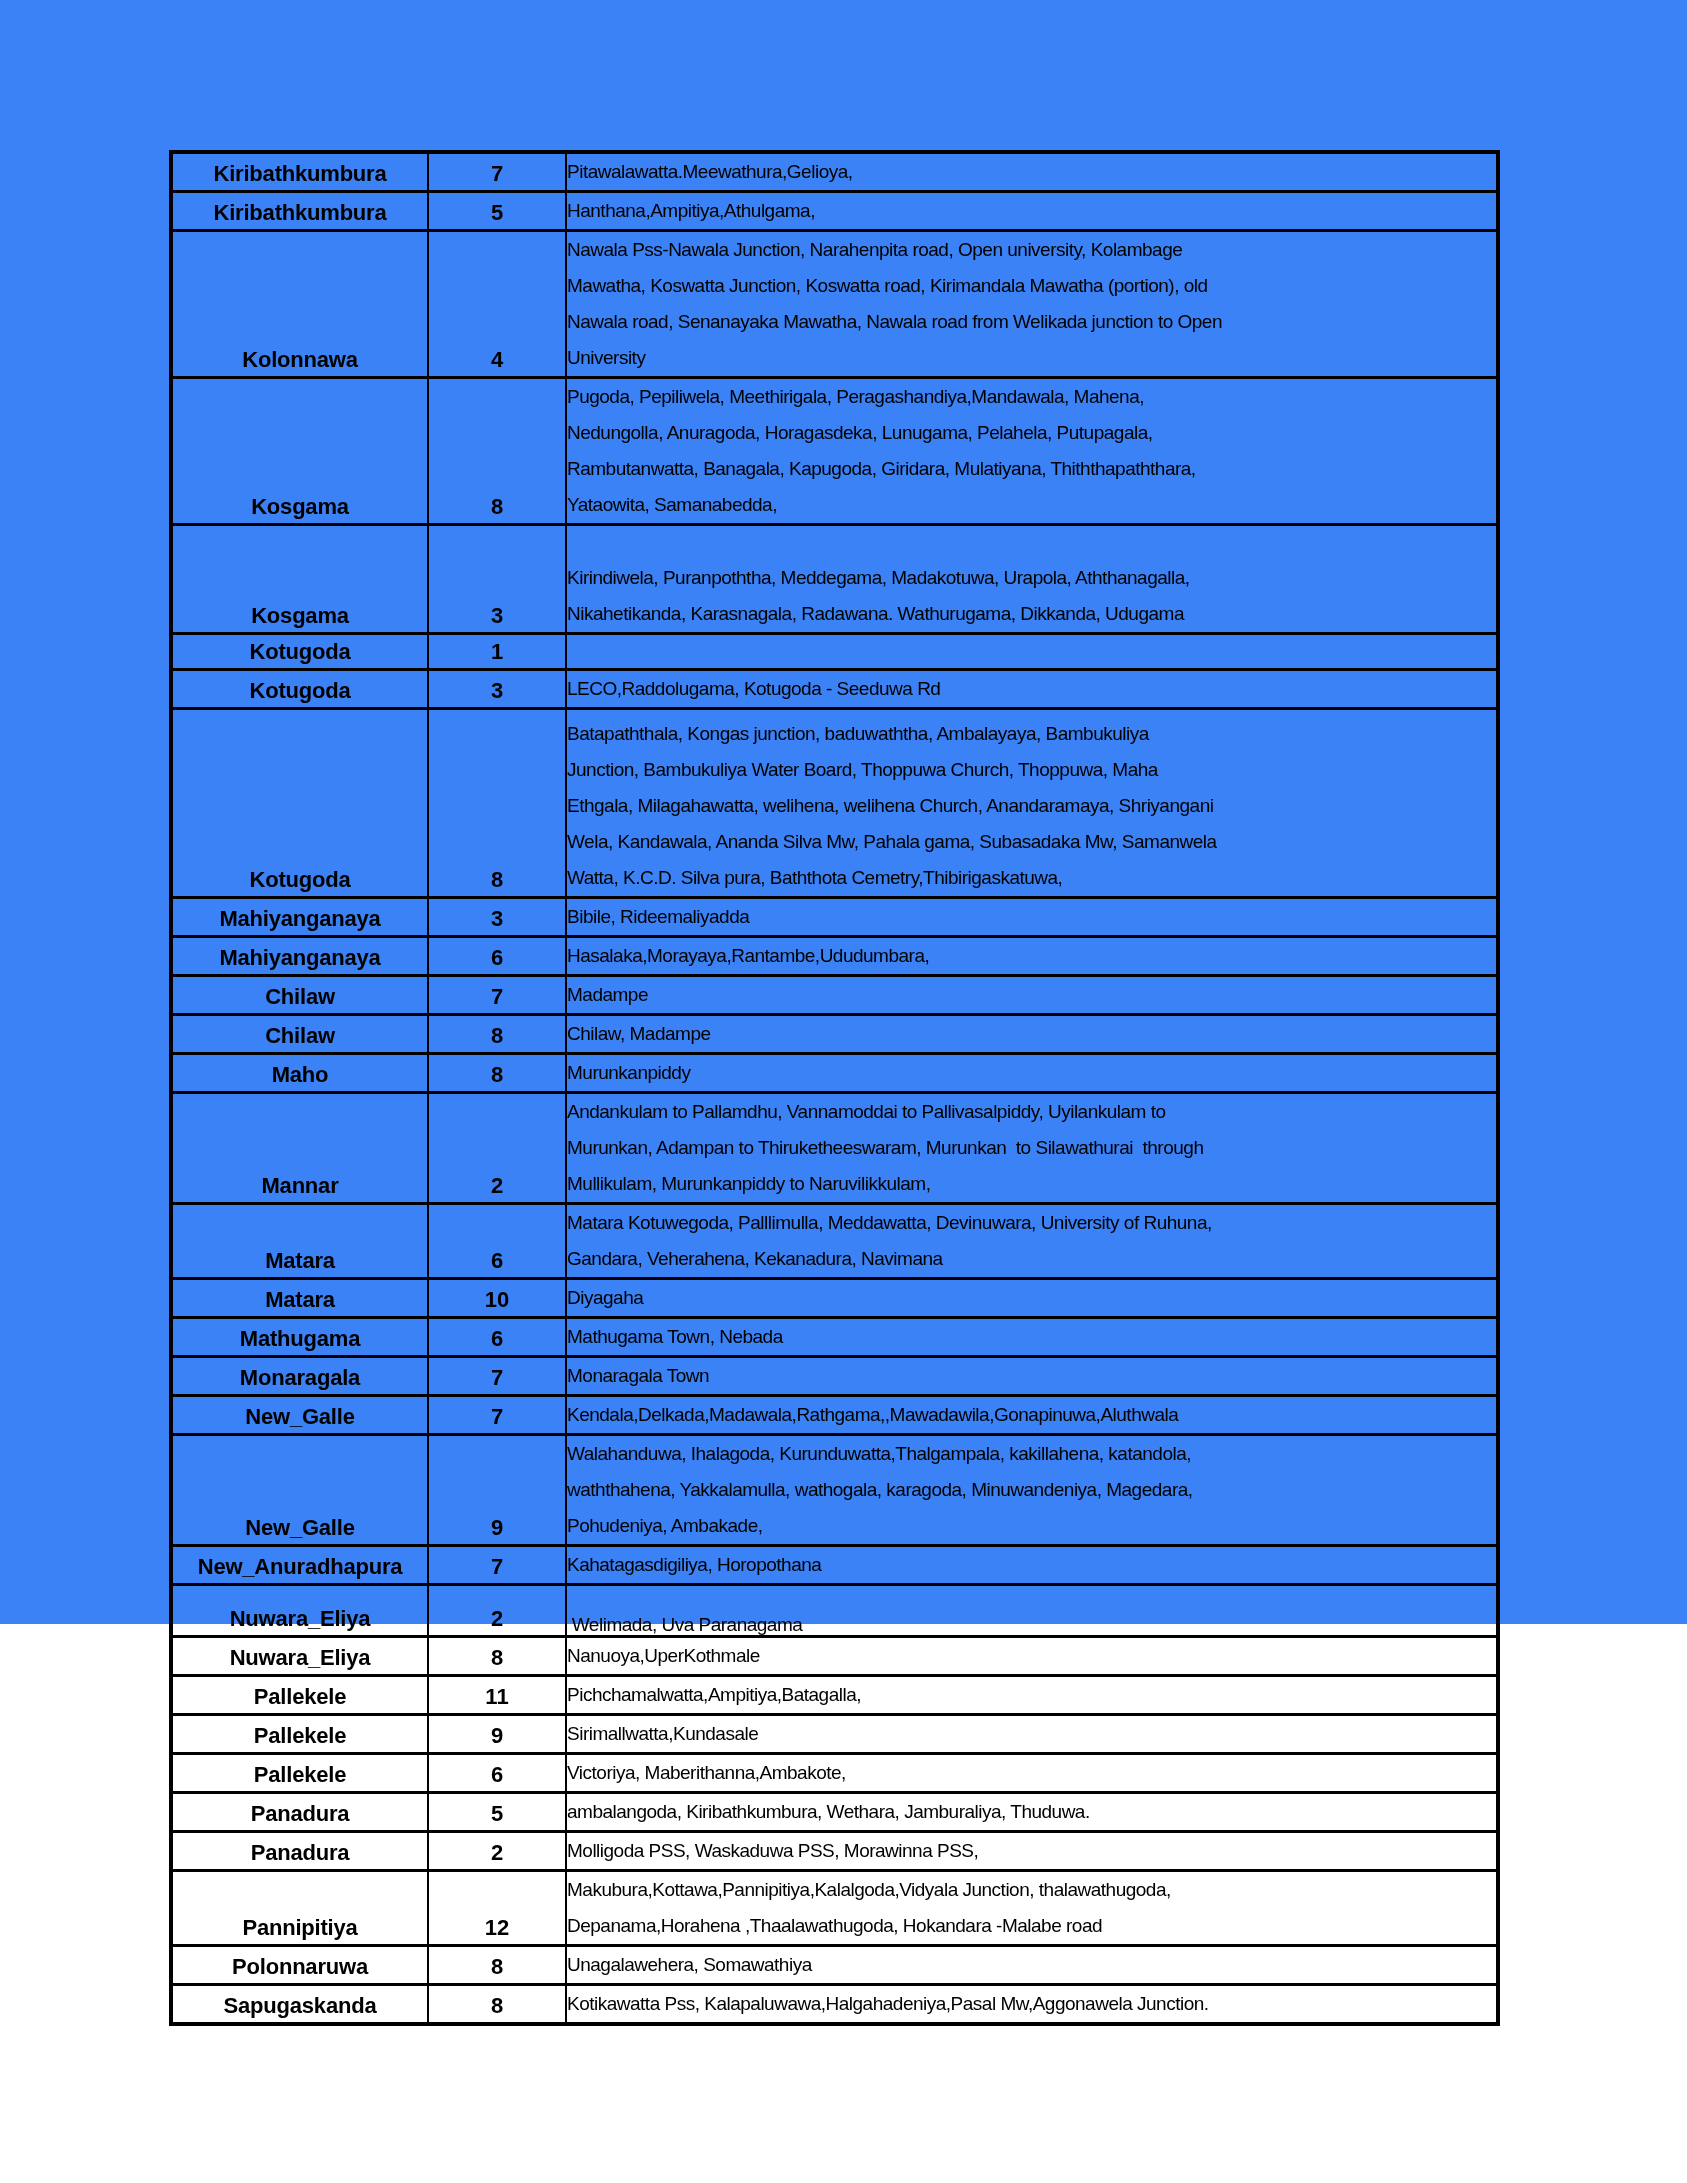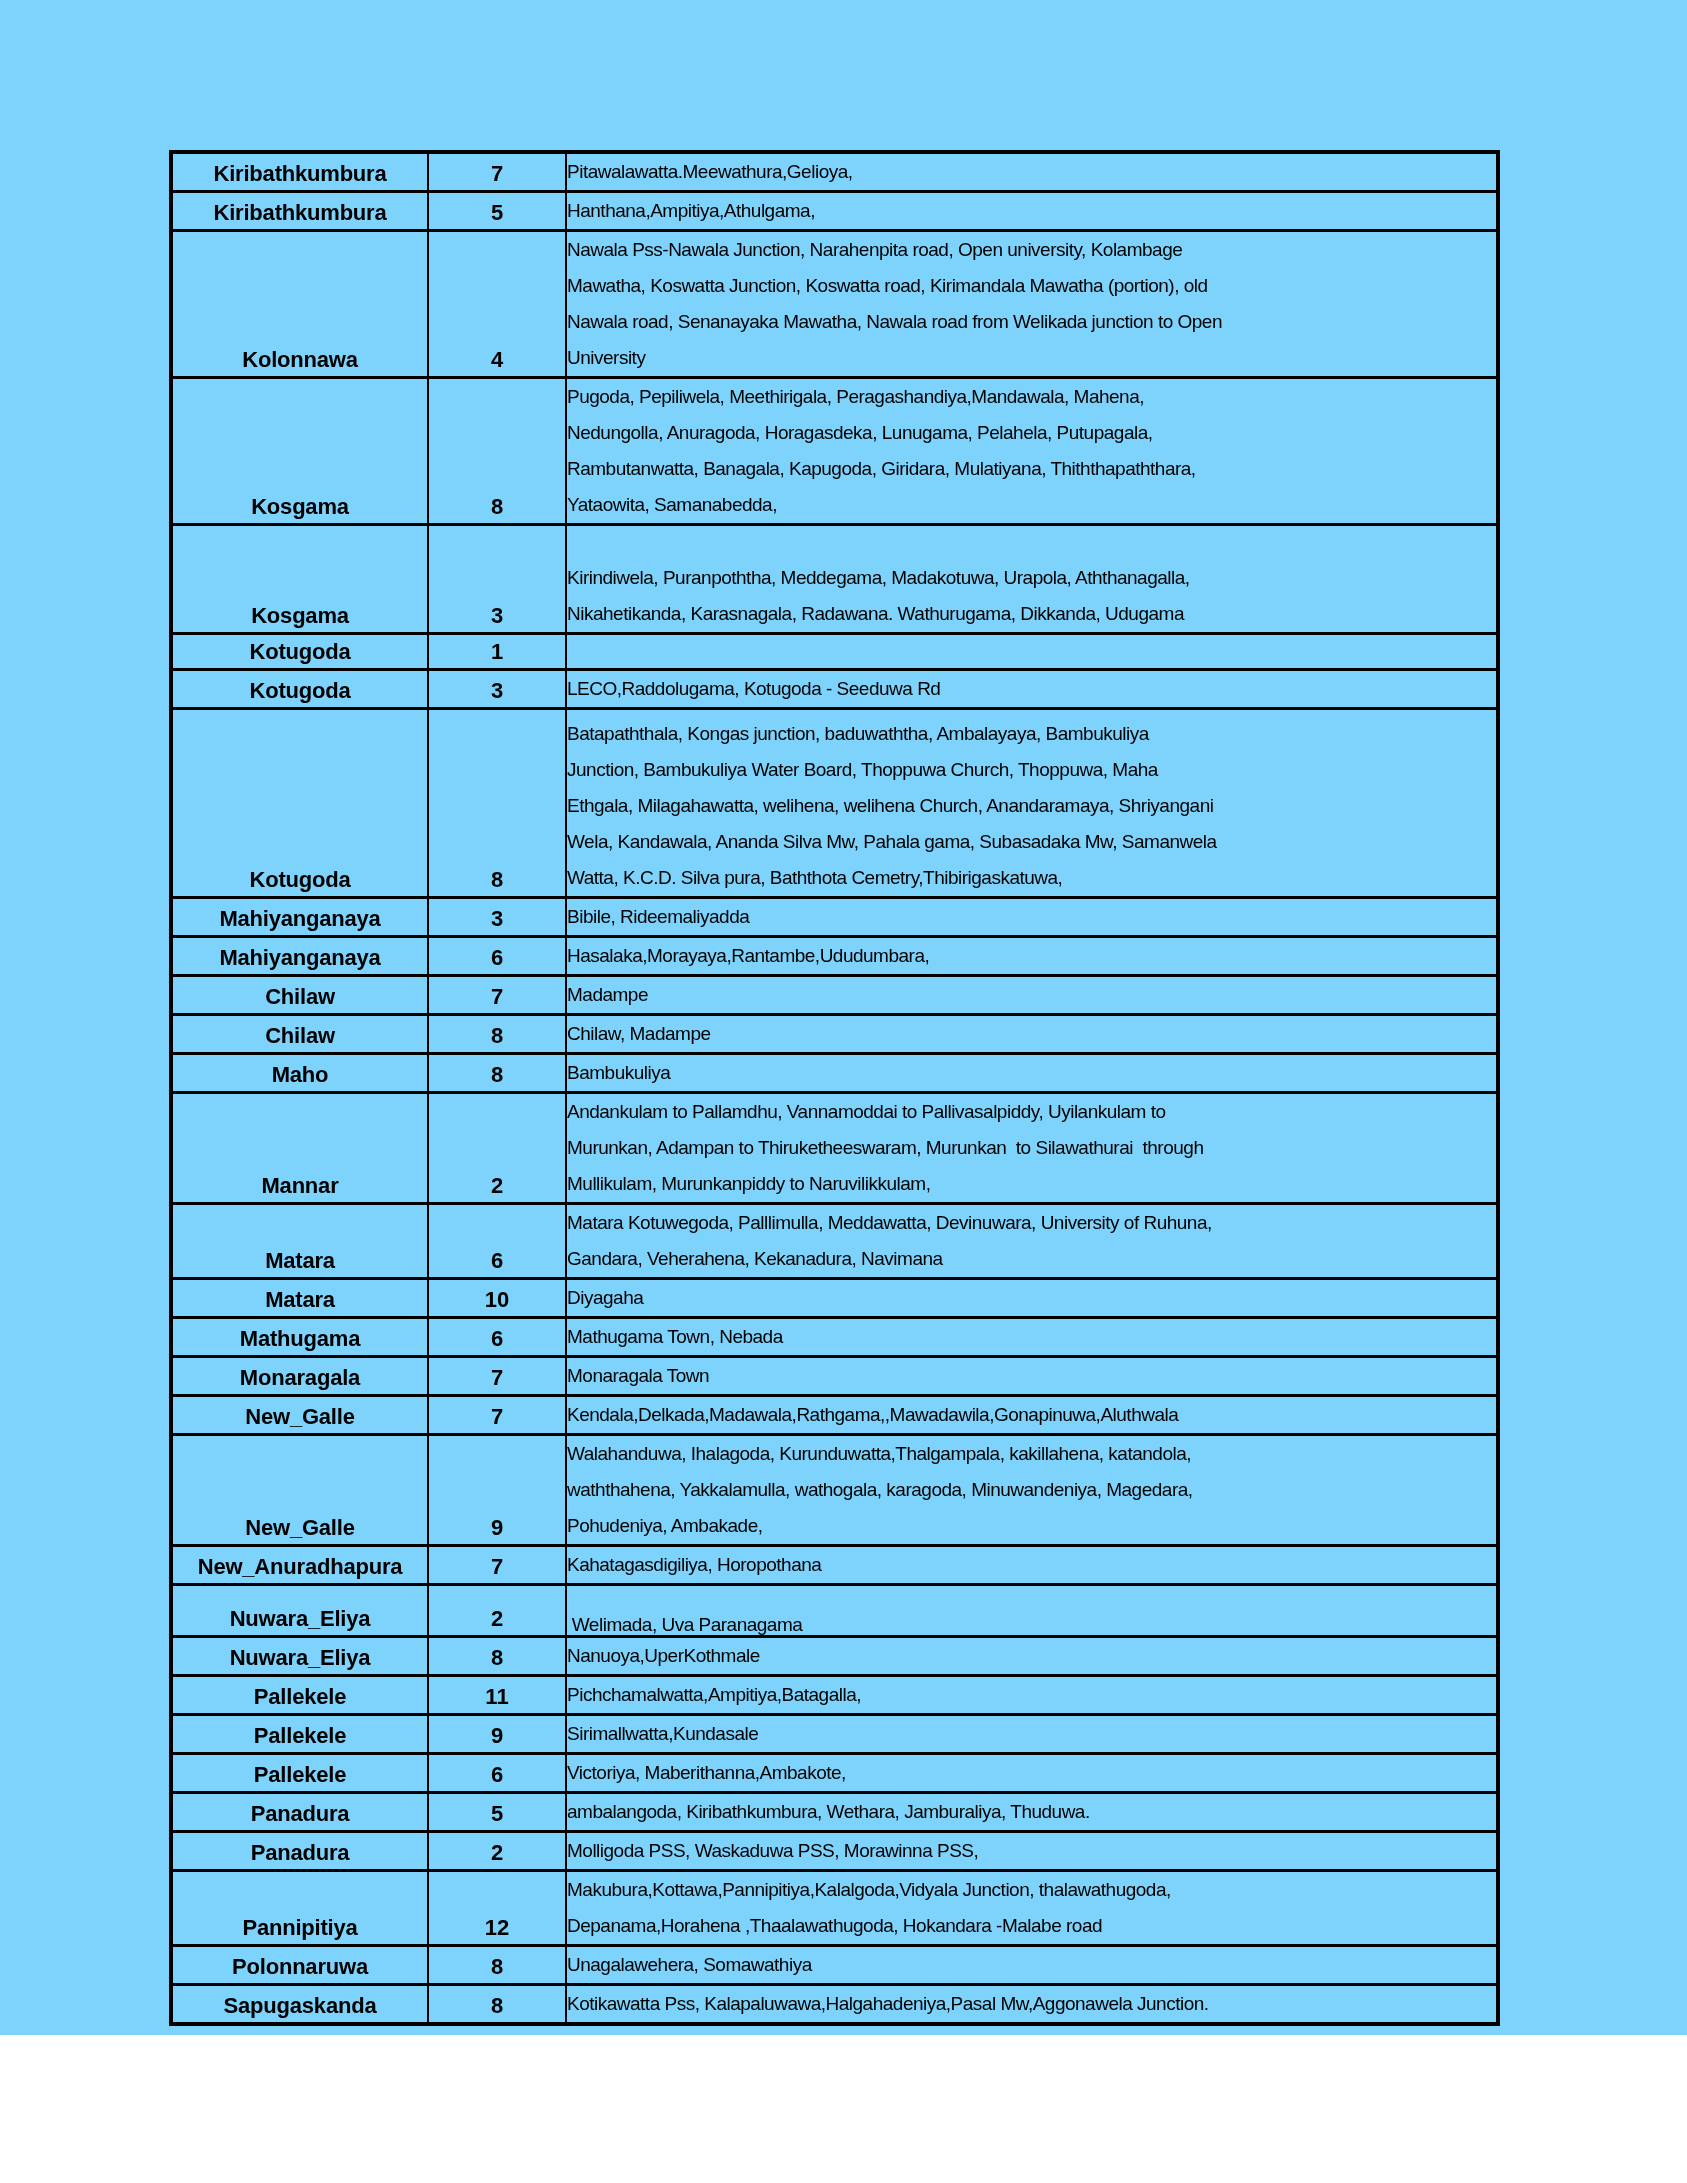--- a/index.html
+++ b/index.html
@@ -1,17 +1,17 @@
 <!DOCTYPE html>
 <html style="font-size:10.6px"><head>
   <meta charset="utf-8">
   <style>
     html, body { margin: 0; padding: 0; background: #ffffff; }
     body { width: 1687px; height: 2183px; position: relative; overflow: hidden; }
-    .page { position: absolute; left: 0; top: 0; width: 1687px; height: 2035px; background: #7dd3fc; }
+    .page { position: absolute; left: 0; top: 0; width: 1687px; height: 1624px; background: #3b82f6; }
     table.grid {
       position: absolute;
       left: 169px; top: 150px;
       width: 1331px;
       border-collapse: collapse;
       table-layout: fixed;
       border: 4.6px solid #000;
       font-family: "Liberation Sans", sans-serif;
       color: #000;
     }
@@ -168,21 +168,21 @@
     <td class="count">8</td>
     <td class="desc">
             <span class="line">Chilaw, Madampe</span>
           </td>
   </tr>
 
   <tr style="height: 36px;">
     <td class="area">Maho</td>
     <td class="count">8</td>
     <td class="desc">
-            <span class="line">Bambukuliya</span>
+            <span class="line">Murunkanpiddy</span>
           </td>
   </tr>
 
   <tr style="height: 109px;">
     <td class="area">Mannar</td>
     <td class="count">2</td>
     <td class="desc">
             <span class="line">Andankulam to Pallamdhu, Vannamoddai to Pallivasalpiddy, Uyilankulam to</span>
             <span class="line">Murunkan, Adampan to Thiruketheeswaram, Murunkan  to Silawathurai  through</span>
             <span class="line">Mullikulam, Murunkanpiddy to Naruvilikkulam,</span>

